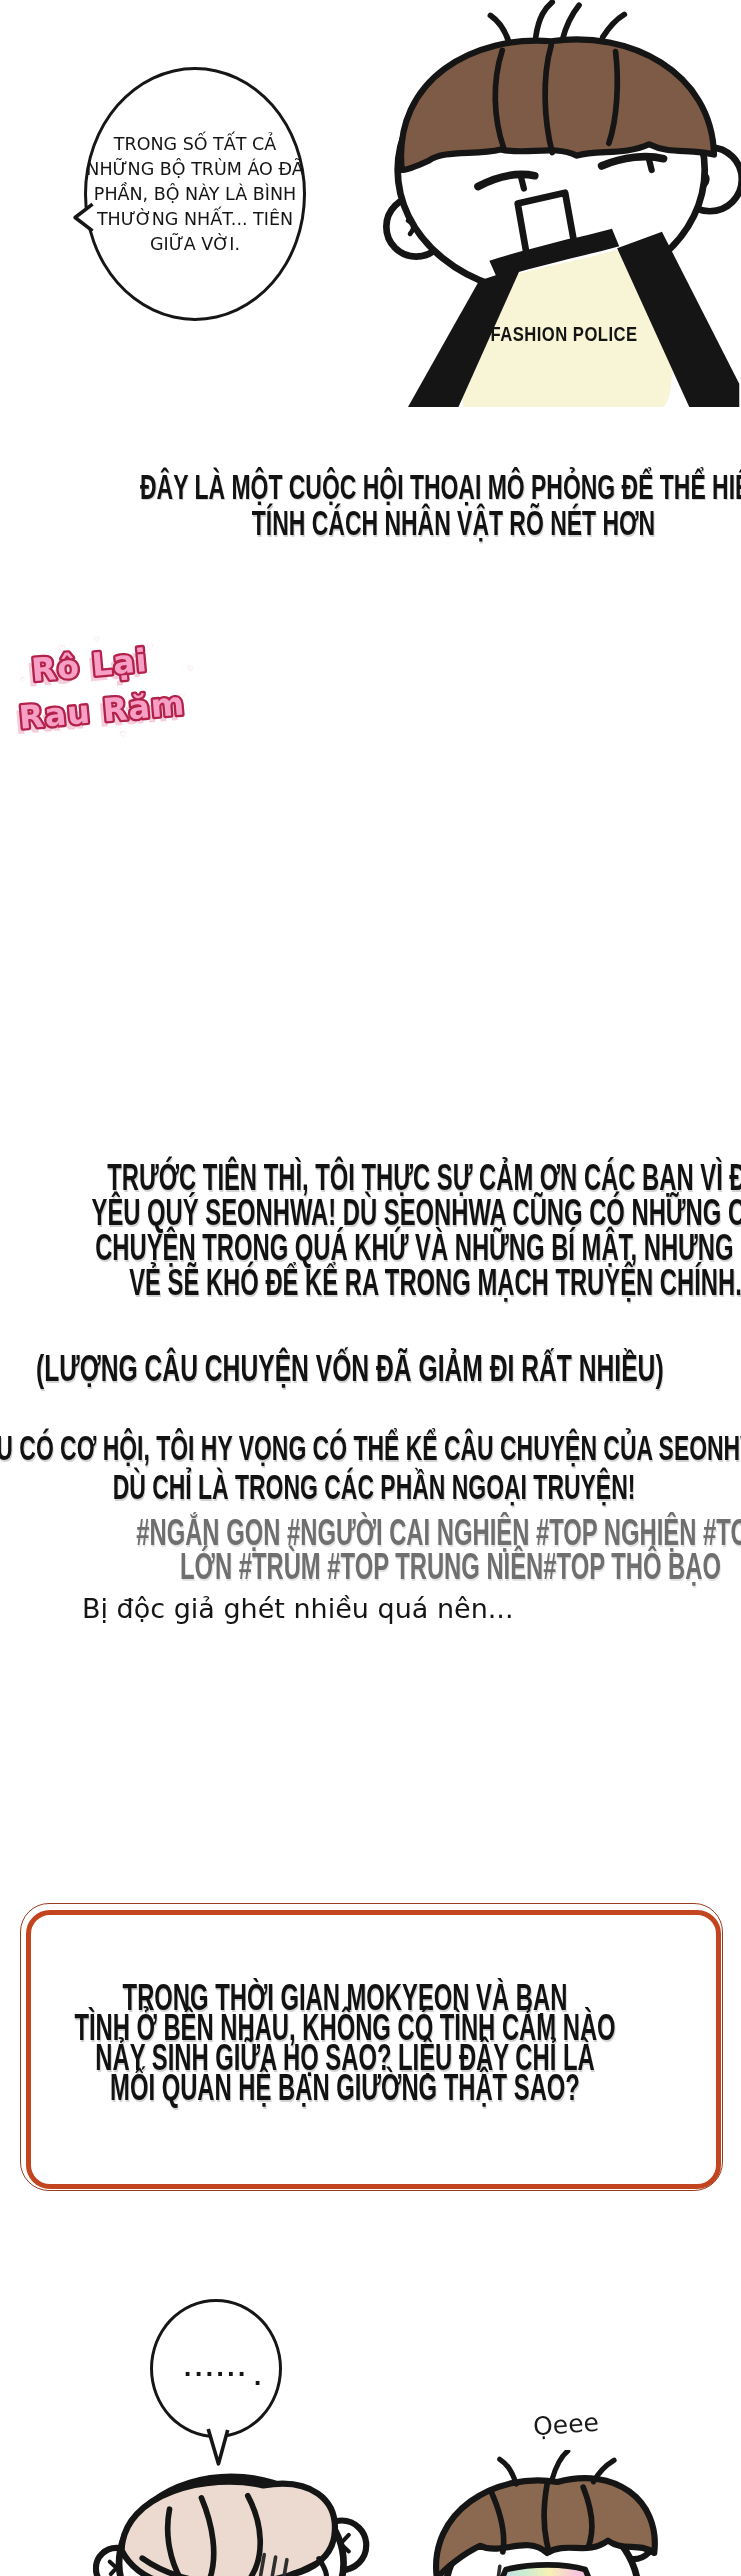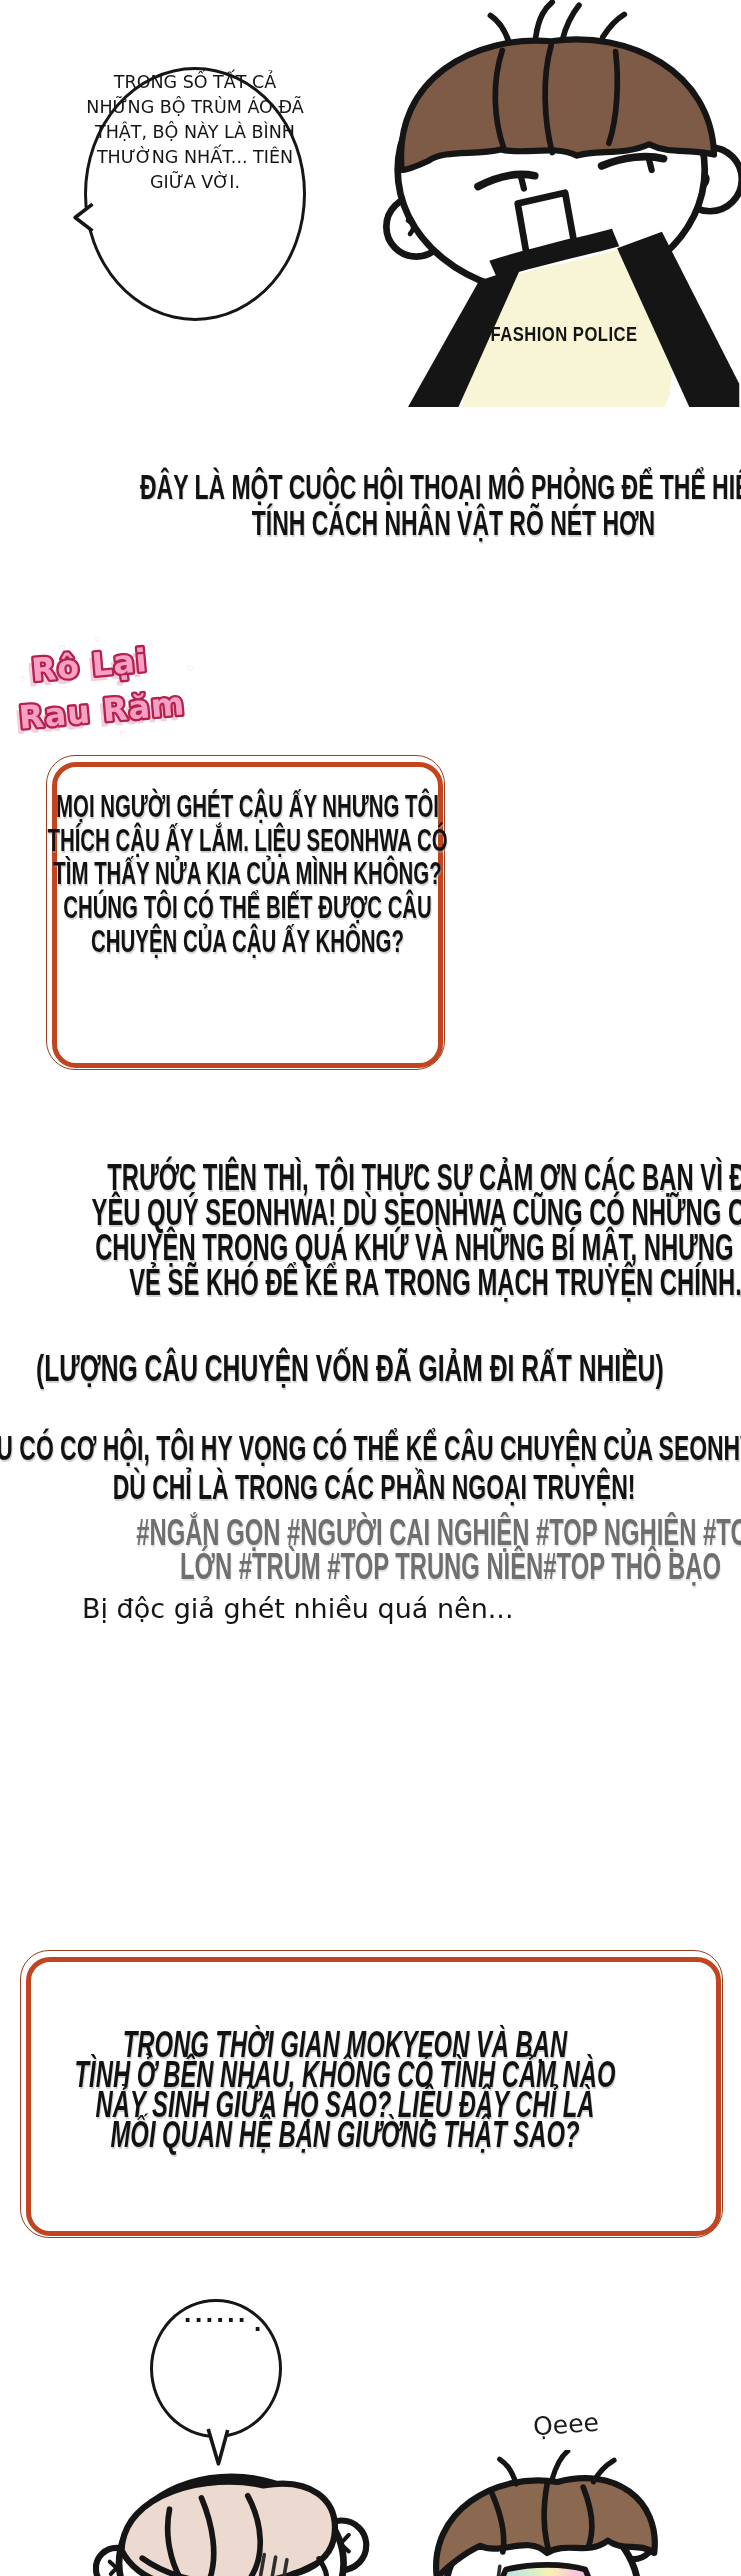--- a/index.html
+++ b/index.html
@@ -12,39 +12,39 @@
         font-family:"Liberation Sans",sans-serif;font-weight:800;color:#121212;
         text-shadow:1px 1.5px 0 rgba(165,165,165,.5);white-space:nowrap;
         transform:scale(.85,1.3);}
   .disp>div{white-space:nowrap;}
 
   
   .hand{font-family:"DejaVu Sans",sans-serif;color:#151515;white-space:nowrap;}
 
   
   .bubble{border:3.6px solid #161616;border-radius:50%;background:#fff;
-          display:flex;justify-content:center;}
+          display:flex;align-items:center;justify-content:center;}
 
   
   .qbox{border:5.2px solid #c2451f;border-radius:24px;background:#fff;}
   .qbox::before{content:"";position:absolute;left:-11.3px;top:-12.4px;right:-7.2px;bottom:-7.2px;
                 border:1.5px solid #9a3c1e;border-radius:29px;pointer-events:none;}
 
   .sfx{font-family:"DejaVu Sans",sans-serif;color:#1a1a1a;}
 </style>
 </head>
 <body>
 
 <div class="page">
 
   <div class="abs bubble" style="left:84px;top:67px;width:216px;height:248px;">
     <div style="display:flex;flex-direction:column;align-items:center;font-size:17.5px;line-height:25px;font-weight:500;color:#151515;">
       <div class="hand">TRONG SỐ TẤT CẢ</div>
       <div class="hand">NHỮNG BỘ TRÙM ÁO ĐÃ</div>
-      <div class="hand">THẬT, BỘ NÀY LÀ BÌNH</div>
+      <div class="hand">PHẦN, BỘ NÀY LÀ BÌNH</div>
       <div class="hand">THƯỜNG NHẤT... TIÊN</div>
       <div class="hand">GIỮA VỜI.</div>
     </div>
   </div>
   <svg class="abs" style="left:72px;top:202px;" width="21.6" height="32" viewBox="0 0 42 62">
     <path d="M40,4 L6,30 L40,56" fill="#ffffff" stroke="#161616" stroke-width="7" stroke-linejoin="round"></path>
   </svg>
 
   <svg class="abs" style="left:381px;top:0;" width="361" height="407" viewBox="0 0 700 790">
 
@@ -100,29 +100,20 @@
       <text x="156" y="22" font-size="15">♡</text>
       <text x="258" y="36" font-size="17">♡</text>
       <text x="338" y="78" font-size="15">♡</text>
       <text x="12" y="100" font-size="14">♡</text>
       <text x="322" y="130" font-size="13">♡</text>
       <text x="84" y="196" font-size="15">♡</text>
       <text x="206" y="206" font-size="16">♡</text>
     </g>
   </svg>
 
-  <div class="abs qbox" style="left:52px;top:762px;width:381px;height:296px;">
-    <div class="abs disp" style="left:5.2px;top:42px;width:371px;font-size:24px;line-height:26px;">
-      <div>MỌI NGƯỜI GHÉT CẬU ẤY NHƯNG TÔI</div>
-      <div>THÍCH CẬU ẤY LẮM. LIỆU SEONHWA CÓ</div>
-      <div>TÌM THẤY NỬA KIA CỦA MÌNH KHÔNG?</div>
-      <div>CHÚNG TÔI CÓ THỂ BIẾT ĐƯỢC CÂU</div>
-      <div>CHUYỆN CỦA CẬU ẤY KHÔNG?</div>
-    </div>
-  </div>
 
   <div class="abs disp" style="left:134px;top:1176px;width:603px;font-size:28px;line-height:27px;">
     <div>TRƯỚC TIÊN THÌ, TÔI THỰC SỰ CẢM ƠN CÁC BẠN VÌ ĐÃ</div>
     <div>YÊU QUÝ SEONHWA! DÙ SEONHWA CŨNG CÓ NHỮNG CÂU</div>
     <div>CHUYỆN TRONG QUÁ KHỨ VÀ NHỮNG BÍ MẬT, NHƯNG CÓ</div>
     <div>VẺ SẼ KHÓ ĐỂ KỂ RA TRONG MẠCH TRUYỆN CHÍNH.</div>
   </div>
 
   <div class="abs disp" style="left:36px;top:1352px;font-size:29px;line-height:32px;align-items:flex-start;transform-origin:0 50%;">
     <div>(LƯỢNG CÂU CHUYỆN VỐN ĐÃ GIẢM ĐI RẤT NHIỀU)</div>
@@ -135,21 +126,21 @@
 
   <div class="abs disp" style="left:157px;top:1524px;width:587px;font-size:28px;line-height:26px;color:#6f6f6f;text-shadow:1px 1.5px 0 rgba(190,190,190,.45);">
     <div>#NGẮN GỌN #NGƯỜI CAI NGHIỆN #TOP NGHIỆN #TOP</div>
     <div>LỚN #TRÙM #TOP TRUNG NIÊN#TOP THÔ BẠO</div>
   </div>
 
   <div class="abs" style="left:82px;top:1591px;width:433px;display:flex;flex-direction:row;align-items:center;font-size:27px;line-height:36px;color:#151515;">
     <div class="hand">Bị độc giả ghét nhiều quá nên...</div>
   </div>
 
-  <div class="abs qbox" style="left:26px;top:1957px;width:685px;height:269px;font-style:italic;">
+  <div class="abs qbox" style="left:26px;top:1910px;width:685px;height:269px;">
     <div class="abs disp" style="left:5.2px;top:82px;width:618px;font-size:28px;line-height:23px;">
       <div>TRONG THỜI GIAN MOKYEON VÀ BẠN</div>
       <div>TÌNH Ở BÊN NHAU, KHÔNG CÓ TÌNH CẢM NÀO</div>
       <div>NẢY SINH GIỮA HỌ SAO? LIỆU ĐÂY CHỈ LÀ</div>
       <div>MỐI QUAN HỆ BẠN GIƯỜNG THẬT SAO?</div>
     </div>
   </div>
 
   <div class="abs bubble" style="left:150px;top:2299px;width:126px;height:133px;">
     <div style="position:relative;font-weight:bold;color:#151515;">

